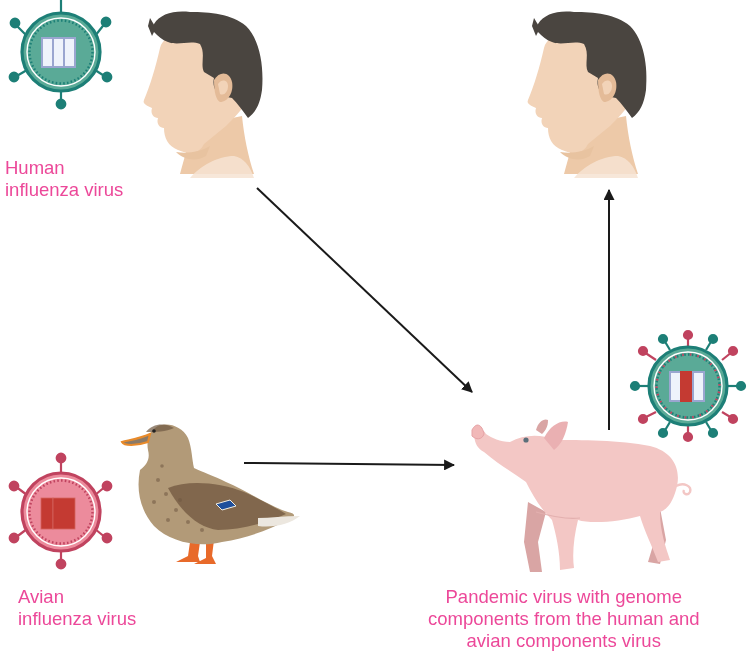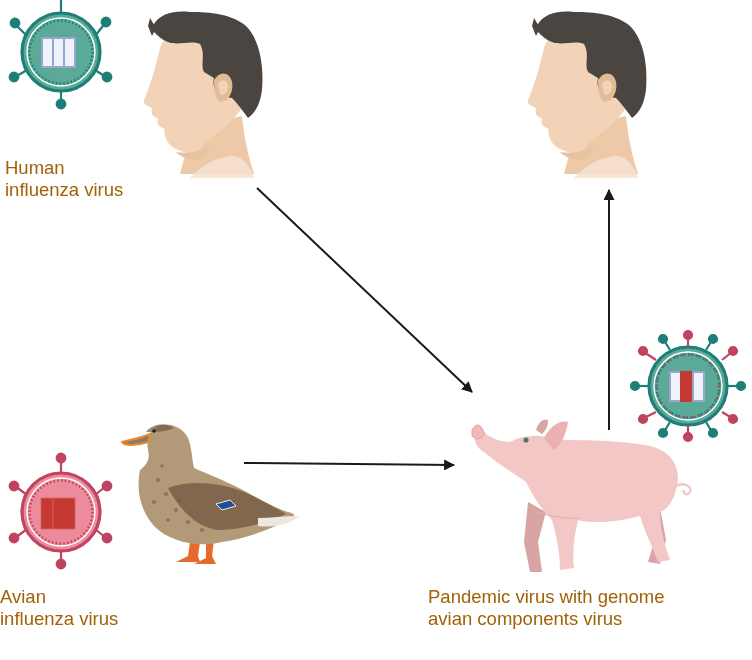--- a/index.html
+++ b/index.html
@@ -1,19 +1,19 @@
 <!DOCTYPE html>
 <html><head>
   <meta charset="utf-8">
   <style>
     html, body { margin: 0; padding: 0; background: #ffffff; }
     body { width: 752px; height: 660px; position: relative; overflow: hidden;
            font-family: "Liberation Sans", "DejaVu Sans", sans-serif; color: #111111; }
     .abs { position: absolute; }
-    .label { position: absolute; font-size: 18.5px; line-height: 22px; color: #a16207; white-space: nowrap; }
+    .label { position: absolute; font-size: 18.5px; line-height: 22px; color: #ec4899; white-space: nowrap; }
     svg.abs { overflow: visible; }
   </style>
 </head>
 <body>
 
 <svg class="abs" style="left:0;top:0" width="125" height="110" viewBox="0 0 125 110">
   <g stroke="#1d7f77" stroke-width="2.2" fill="#1d7f77">
     <line x1="61" y1="14" x2="61" y2="0"></line>
     <line x1="61" y1="92" x2="61" y2="104"></line>
       <circle cx="61" cy="104" r="4.3"></circle>
@@ -102,21 +102,21 @@
       <circle cx="36" cy="92" r="2"></circle>
     <circle cx="58" cy="100" r="2"></circle>
       <circle cx="70" cy="112" r="2"></circle>
       <circle cx="50" cy="110" r="2"></circle>
     <circle cx="84" cy="120" r="2"></circle>
       <circle cx="62" cy="90" r="2"></circle>
       <circle cx="44" cy="56" r="1.8"></circle>
   </g>
 </svg>
 
-<div class="label" style="left:0;top:586px;">
+<div class="label" style="left:18px;top:586px;">
   <div>Avian</div>
   <div>influenza virus</div>
 </div>
 
 <svg class="abs" style="left:470px;top:412px" width="235" height="170" viewBox="0 0 235 170">
   <path d="M58 90 L54 130 L60 160 L72 160 L68 130 L76 100 Z" fill="#d9a5a4"></path>
   <path d="M176 96 L184 130 L178 150 L190 152 L196 128 L190 96 Z" fill="#d9a5a4"></path>
   <path d="M40 30 C54 22 72 22 84 28 C110 28 150 28 180 34 C204 40 212 58 206 78 C202 92 196 98 190 100 C190 120 196 136 200 148 L188 150 C182 134 174 118 170 104 C150 110 120 112 108 108 C104 124 102 142 104 156 L90 158 C90 140 86 122 82 108 C70 96 62 82 56 70 C42 60 28 52 14 40 C6 36 2 26 6 18 C10 16 14 18 16 22 C22 26 30 30 40 30 Z" fill="#f3c7c5"></path>
   <path d="M74 26 C80 14 90 8 98 10 C96 22 92 32 84 38 Z" fill="#eab0b2"></path>
   <path d="M66 18 C68 10 74 6 78 8 C78 14 76 18 72 22 Z" fill="#d9a5a4"></path>
@@ -161,22 +161,23 @@
   <circle cx="62" cy="60" r="34" fill="none" stroke="#ffffff" stroke-width="1.4"></circle>
   <circle cx="62" cy="60" r="31.5" fill="none" stroke="#1d7f77" stroke-width="2.4" stroke-dasharray="1.6 2.2"></circle>
   <circle cx="62" cy="60" r="31.5" fill="none" stroke="#c0435f" stroke-width="2.4" stroke-dasharray="1.6 6" stroke-dashoffset="2"></circle>
   <g stroke="#9aa6d0" stroke-width="2">
     <rect x="44" y="46" width="11" height="29" fill="#eef3fb"></rect>
     <rect x="55" y="46" width="12" height="29" fill="#c43a32" stroke="#c43a32"></rect>
     <rect x="67" y="46" width="11" height="29" fill="#eef3fb"></rect>
   </g>
 </svg>
 
-<div class="label" style="left:428px;top:586px;">
+<div class="label" style="left:428px;top:586px;text-align:center;">
   <div>Pandemic virus with genome</div>
+  <div>components from the human and</div>
   <div>avian components virus</div>
 </div>
 
 <svg class="abs" style="left:0;top:0" width="752" height="660" viewBox="0 0 752 660">
   <defs>
     <marker id="ah" viewBox="0 0 10 10" refX="9" refY="5" markerWidth="5.5" markerHeight="5.5" orient="auto-start-reverse">
       <path d="M0 0 L10 5 L0 10 Z" fill="#1a1a1a"></path>
     </marker>
   </defs>
   <line x1="257" y1="188" x2="472" y2="392" stroke="#1a1a1a" stroke-width="2" marker-end="url(#ah)"></line>

